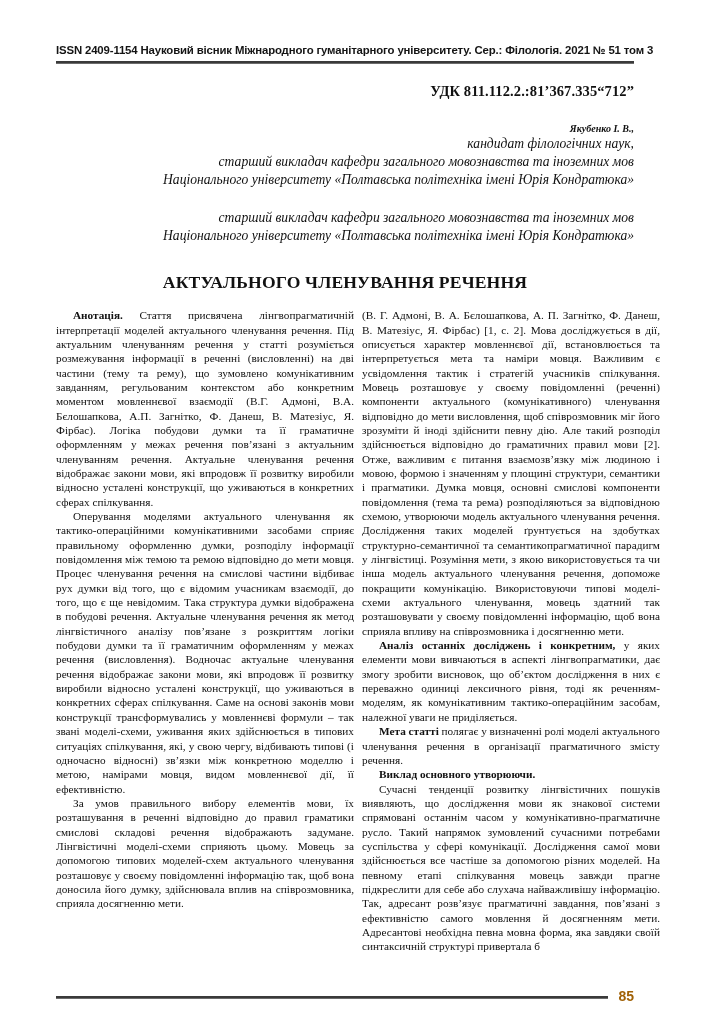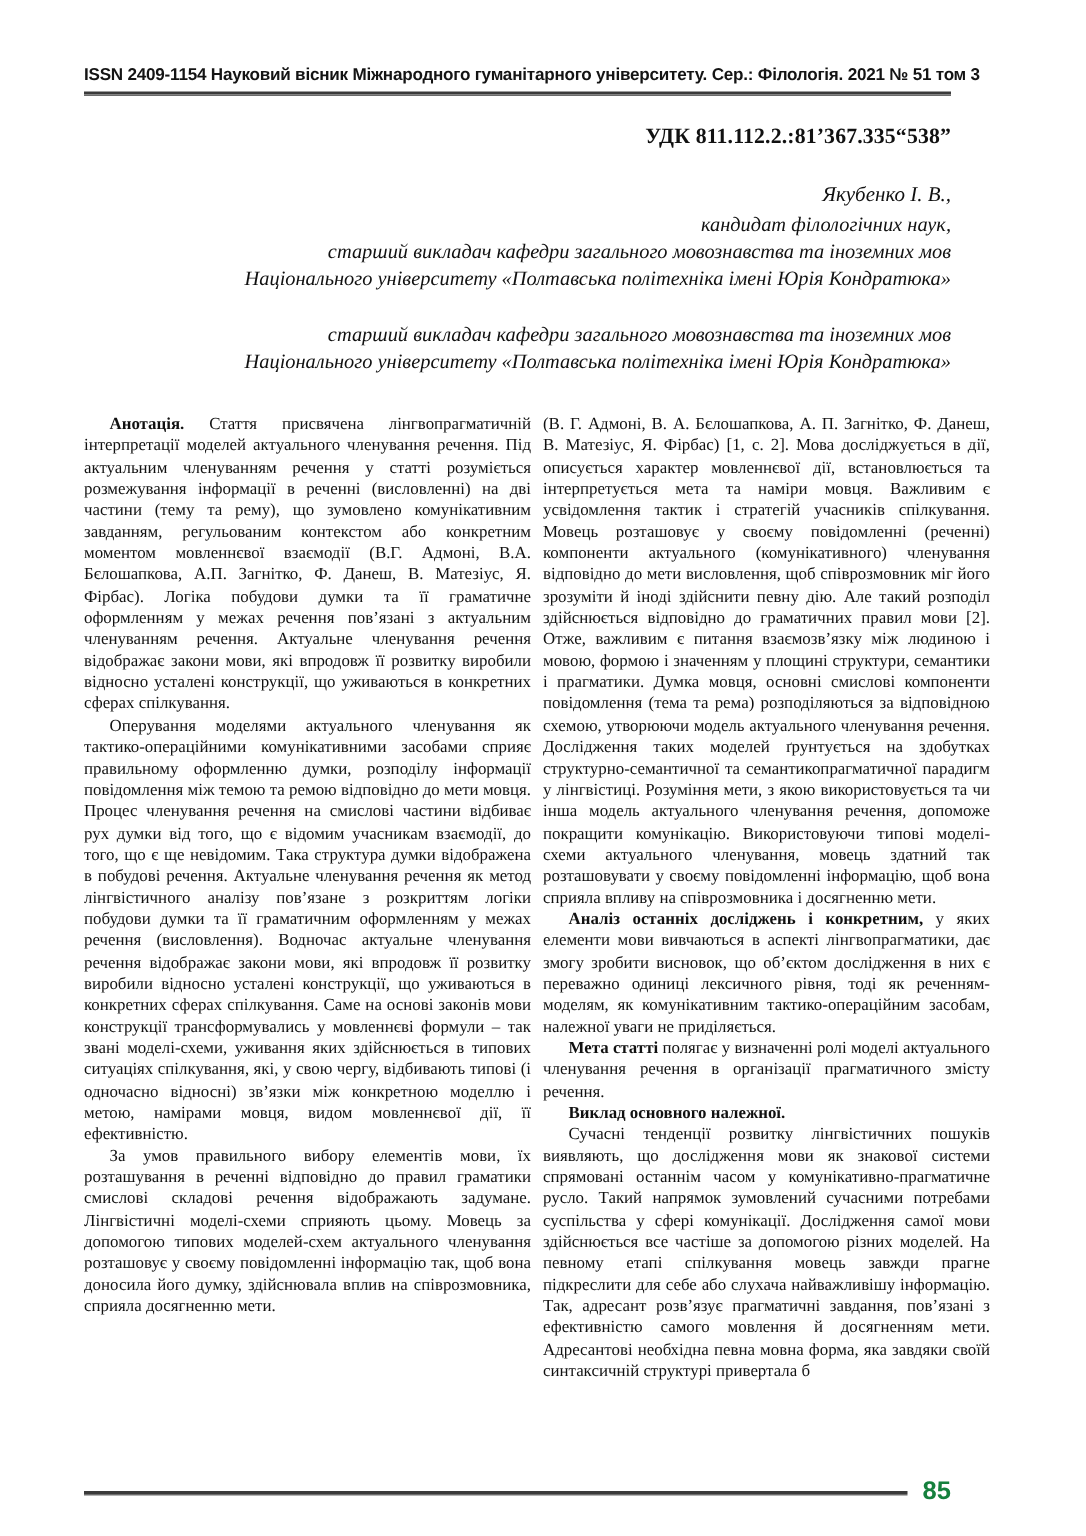--- a/index.html
+++ b/index.html
@@ -52,23 +52,23 @@
 
   
   .author-block {
     text-align: right;
     font-style: italic;
     font-size: 13.6px;
     line-height: 1.33;
   }
   .author-block.second { margin-top: 19px; }
   .author-name {
-    font-weight: normal;
+    font-weight: bold;
     font-style: italic;
-    font-size: 14px;
+    font-size: 10px;
   }
   .author-line { font-style: italic; }
 
   
   .article-title {
     text-align: center;
     font-size: 17.6px;
     line-height: 1.28;
     margin-top: 26px;
     margin-bottom: 15px;
@@ -111,63 +111,64 @@
   }
   .footer-rule {
     flex: 1 1 auto;
     border-top: 2.2px solid #3a3a3a;
     border-bottom: 1px solid #6b6b6b;
     height: 3px;
   }
   .page-number {
     font-family: "Liberation Sans", "DejaVu Sans", sans-serif;
     font-weight: bold;
-    font-size: 17px;
-    color: #15803d;
+    font-size: 14px;
+    color: #a16207;
     padding-bottom: 2px;
   }
 </style>
 </head>
 <body>
 
 <div class="page">
 
   <div class="running-head">ISSN 2409-1154 Науковий вісник Міжнародного гуманітарного університету. Сер.: Філологія. 2021 № 51 том 3</div>
   <div class="head-rule"></div>
 
-  <div class="udc">УДК 811.112.2.:81’367.335“538”</div>
+  <div class="udc">УДК 811.112.2.:81’367.335“712”</div>
 
   <div class="author-block first">
     <div class="author-name">Якубенко І. В.,</div>
     <div class="author-line">кандидат філологічних наук,</div>
     <div class="author-line">старший викладач кафедри загального мовознавства та іноземних мов</div>
     <div class="author-line">Національного університету «Полтавська політехніка імені Юрія Кондратюка»</div>
   </div>
 
   <div class="author-block second">
     <div class="author-line">старший викладач кафедри загального мовознавства та іноземних мов</div>
     <div class="author-line">Національного університету «Полтавська політехніка імені Юрія Кондратюка»</div>
   </div>
 
   <h1 class="article-title">
+    <span class="tline">АКТУАЛЬНОГО ЧЛЕНУВАННЯ РЕЧЕННЯ</span>
   </h1>
 
   <div class="columns">
 
     <div class="col">
       <p><span class="lead">Анотація.</span><span> Стаття присвячена лінгвопрагматичній інтерпретації моделей актуального членування речення. Під актуальним членуванням речення у статті розуміється розмежування інформації в реченні (висловленні) на дві частини (тему та рему), що зумовлено комунікативним завданням, регульованим контекстом або конкретним моментом мовленнєвої взаємодії (В.Г. Адмоні, В.А. Бєлошапкова, А.П. Загнітко, Ф. Данеш, В. Матезіус, Я. Фірбас). Логіка побудови думки та її граматичне оформленням у межах речення пов’язані з актуальним членуванням речення. Актуальне членування речення відображає закони мови, які впродовж її розвитку виробили відносно усталені конструкції, що уживаються в конкретних сферах спілкування.</span></p>
       <p>Оперування моделями актуального членування як тактико-операційними комунікативними засобами сприяє правильному оформленню думки, розподілу інформації повідомлення між темою та ремою відповідно до мети мовця. Процес членування речення на смислові частини відбиває рух думки від того, що є відомим учасникам взаємодії, до того, що є ще невідомим. Така структура думки відображена в побудові речення. Актуальне членування речення як метод лінгвістичного аналізу пов’язане з розкриттям логіки побудови думки та її граматичним оформленням у межах речення (висловлення). Водночас актуальне членування речення відображає закони мови, які впродовж її розвитку виробили відносно усталені конструкції, що уживаються в конкретних сферах спілкування. Саме на основі законів мови конструкції трансформувались у мовленнєві формули – так звані моделі-схеми, уживання яких здійснюється в типових ситуаціях спілкування, які, у свою чергу, відбивають типові (і одночасно відносні) зв’язки між конкретною моделлю і метою, намірами мовця, видом мовленнєвої дії, її ефективністю.</p>
       <p>За умов правильного вибору елементів мови, їх розташування в реченні відповідно до правил граматики смислові складові речення відображають задумане. Лінгвістичні моделі-схеми сприяють цьому. Мовець за допомогою типових моделей-схем актуального членування розташовує у своєму повідомленні інформацію так, щоб вона доносила його думку, здійснювала вплив на співрозмовника, сприяла досягненню мети.</p>
     </div>
 
     <div class="col">
       <p class="noindent">(В. Г. Адмоні, В. А. Бєлошапкова, А. П. Загнітко, Ф. Данеш, В. Матезіус, Я. Фірбас) [1, с. 2]. Мова досліджується в дії, описується характер мовленнєвої дії, встановлюється та інтерпретується мета та наміри мовця. Важливим є усвідомлення тактик і стратегій учасників спілкування. Мовець розташовує у своєму повідомленні (реченні) компоненти актуального (комунікативного) членування відповідно до мети висловлення, щоб співрозмовник міг його зрозуміти й іноді здійснити певну дію. Але такий розподіл здійснюється відповідно до граматичних правил мови [2]. Отже, важливим є питання взаємозв’язку між людиною і мовою, формою і значенням у площині структури, семантики і прагматики. Думка мовця, основні смислові компоненти повідомлення (тема та рема) розподіляються за відповідною схемою, утворюючи модель актуального членування речення. Дослідження таких моделей ґрунтується на здобутках структурно-семантичної та семантикопрагматичної парадигм у лінгвістиці. Розуміння мети, з якою використовується та чи інша модель актуального членування речення, допоможе покращити комунікацію. Використовуючи типові моделі-схеми актуального членування, мовець здатний так розташовувати у своєму повідомленні інформацію, щоб вона сприяла впливу на співрозмовника і досягненню мети.</p>
       <p><span class="lead">Аналіз останніх досліджень і конкретним,</span><span> у яких елементи мови вивчаються в аспекті лінгвопрагматики, дає змогу зробити висновок, що об’єктом дослідження в них є переважно одиниці лексичного рівня, тоді як реченням-моделям, як комунікативним тактико-операційним засобам, належної уваги не приділяється.</span></p>
       <p><span class="lead">Мета статті</span><span> полягає у визначенні ролі моделі актуального членування речення в організації прагматичного змісту речення.</span></p>
-      <p><span class="lead">Виклад основного належної.</span></p>
+      <p><span class="lead">Виклад основного утворюючи.</span></p>
       <p>Сучасні тенденції розвитку лінгвістичних пошуків виявляють, що дослідження мови як знакової системи спрямовані останнім часом у комунікативно-прагматичне русло. Такий напрямок зумовлений сучасними потребами суспільства у сфері комунікації. Дослідження самої мови здійснюється все частіше за допомогою різних моделей. На певному етапі спілкування мовець завжди прагне підкреслити для себе або слухача найважливішу інформацію. Так, адресант розв’язує прагматичні завдання, пов’язані з ефективністю самого мовлення й досягненням мети. Адресантові необхідна певна мовна форма, яка завдяки своїй синтаксичній структурі привертала б</p>
     </div>
 
   </div>
 
   <div class="footer">
     <div class="footer-rule"></div>
     <div class="page-number">85</div>
   </div>
 

